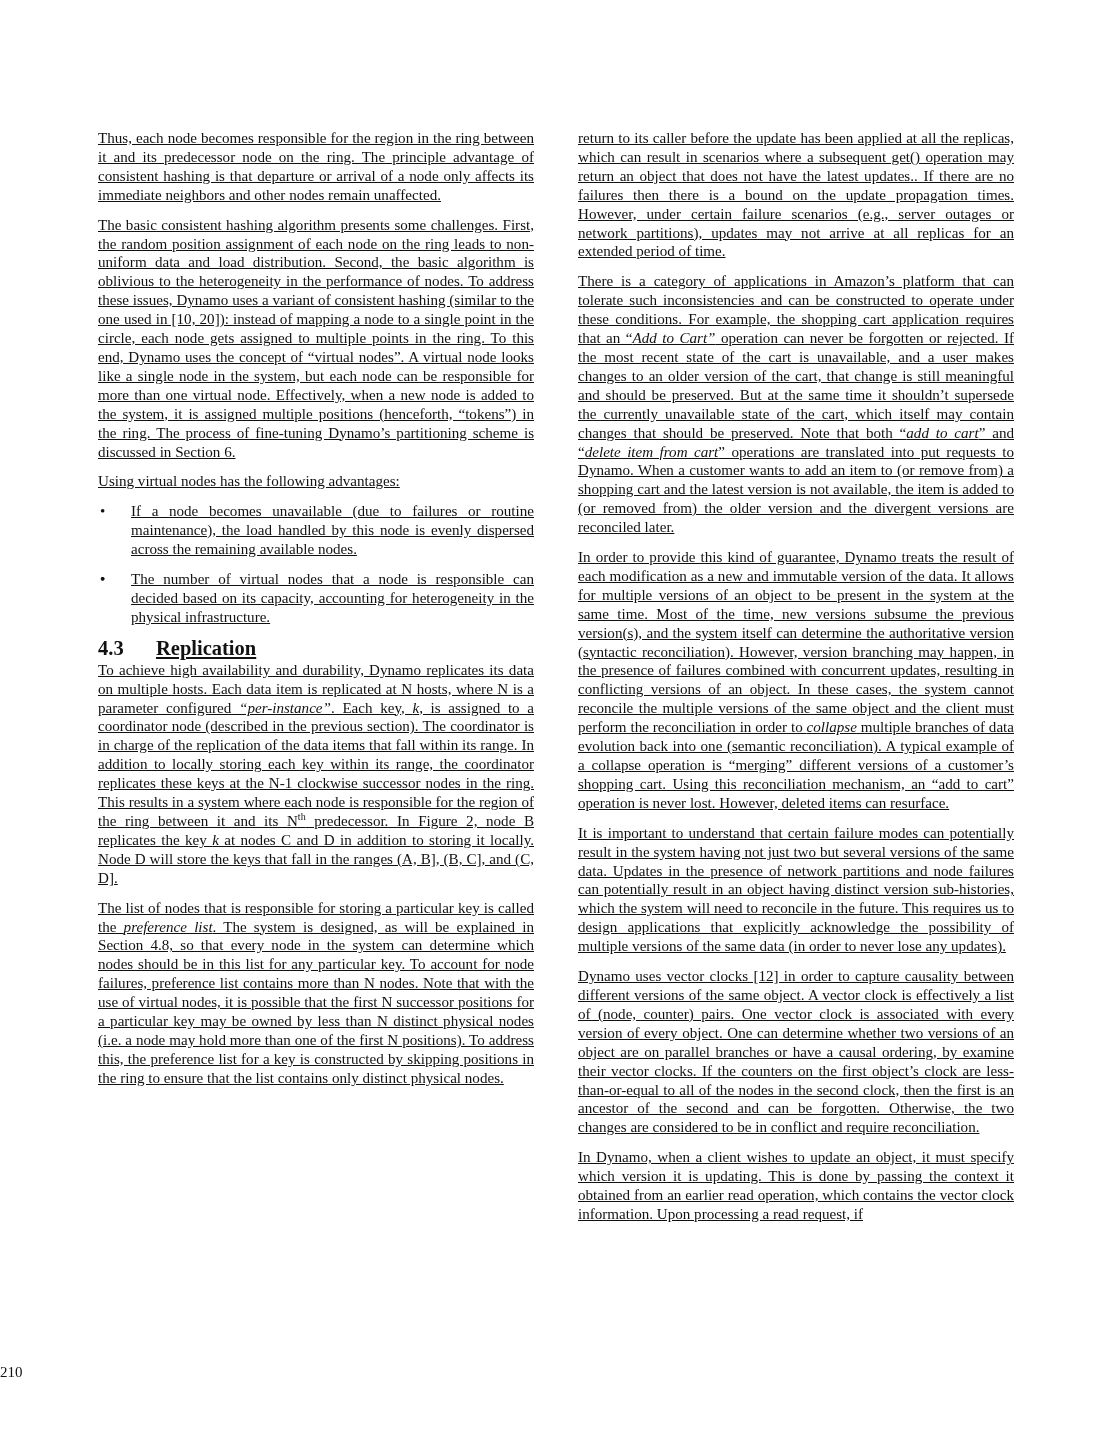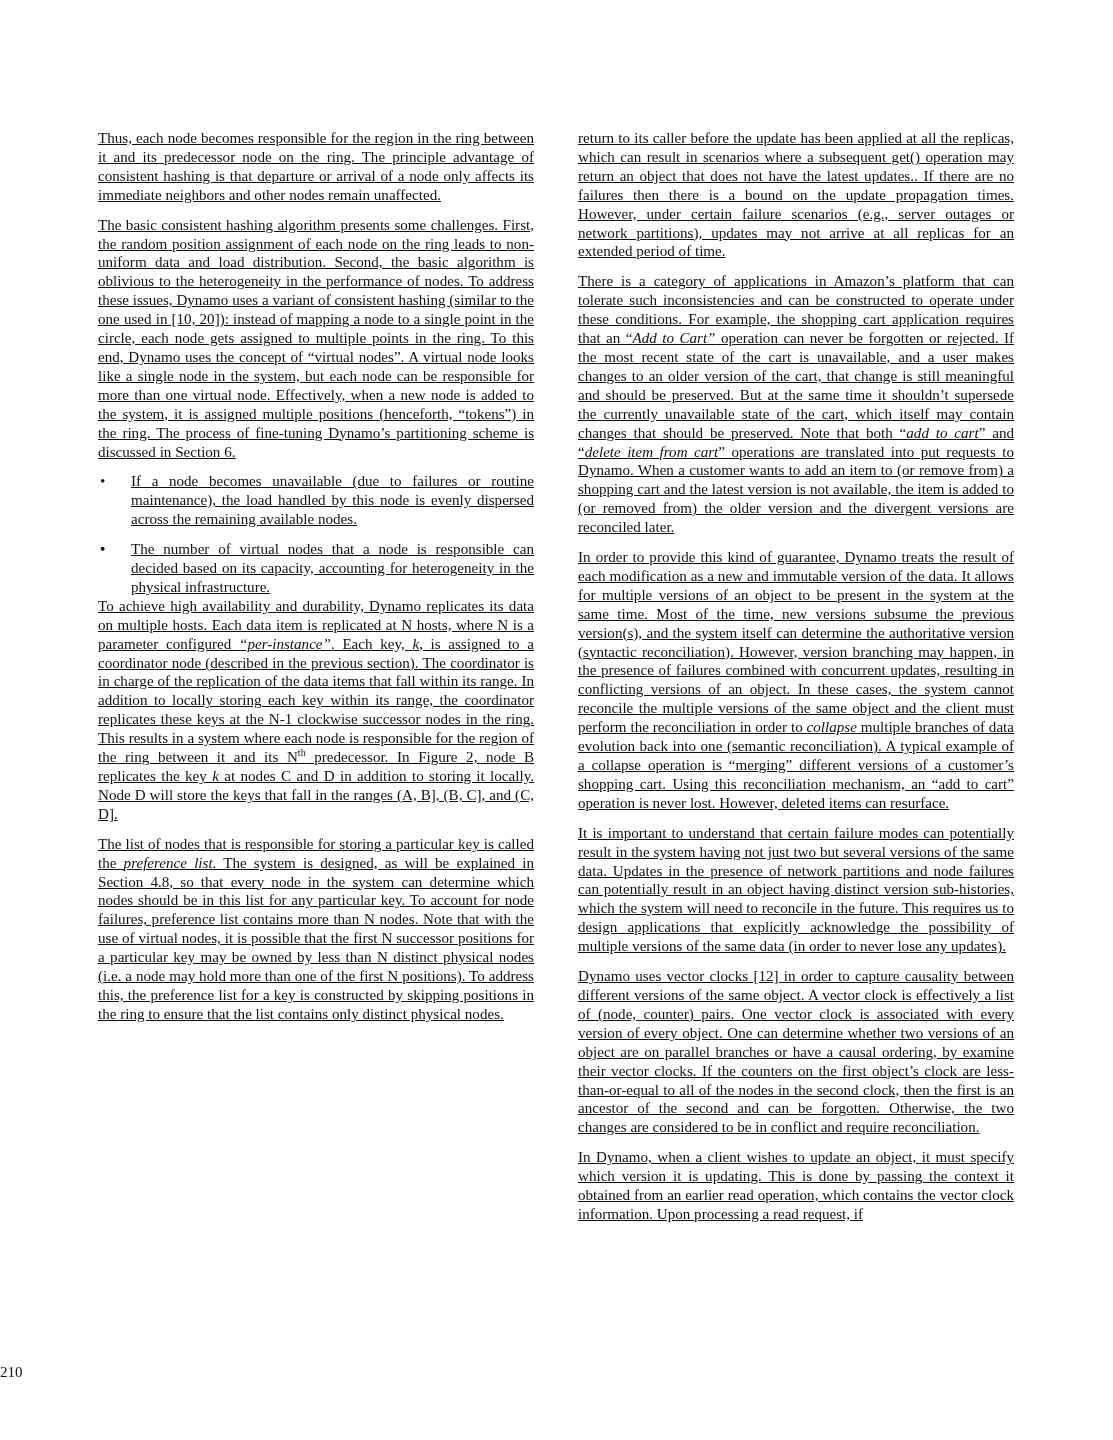--- a/index.html
+++ b/index.html
@@ -18,25 +18,27 @@
   ul.bullets li .dot { position: absolute; left: 2px; top: 0; }
   sup { font-size: 10px; line-height: 0; vertical-align: super; }
   .page-number { position: absolute; top: 1364px; left: 0; width: 1113px; font-size: 15px; }
 </style>
 </head>
 <body>
 
 <div class="col left">
   <p>Thus, each node becomes responsible for the region in the ring between it and its predecessor node on the ring. The principle advantage of consistent hashing is that departure or arrival of a node only affects its immediate neighbors and other nodes remain unaffected.</p>
   <p>The basic consistent hashing algorithm presents some challenges. First, the random position assignment of each node on the ring leads to non-uniform data and load distribution. Second, the basic algorithm is oblivious to the heterogeneity in the performance of nodes. To address these issues, Dynamo uses a variant of consistent hashing (similar to the one used in [10, 20]): instead of mapping a node to a single point in the circle, each node gets assigned to multiple points in the ring. To this end, Dynamo uses the concept of “virtual nodes”. A virtual node looks like a single node in the system, but each node can be responsible for more than one virtual node. Effectively, when a new node is added to the system, it is assigned multiple positions (henceforth, “tokens”) in the ring. The process of fine-tuning Dynamo’s partitioning scheme is discussed in Section 6.</p>
+  <p>Using virtual nodes has the following advantages:</p>
   <ul class="bullets">
     <li><span class="dot">•</span><span>If a node becomes unavailable (due to failures or routine maintenance), the load handled by this node is evenly dispersed across the remaining available nodes.</span></li>
     <li><span class="dot">•</span></li>
     <li style="margin-bottom:0"><span class="dot">•</span><span>The number of virtual nodes that a node is responsible can decided based on its capacity, accounting for heterogeneity in the physical infrastructure.</span></li>
   </ul>
+  <h2><span class="num">4.3</span><span>Replication</span></h2>
   <p><span>To achieve high availability and durability, Dynamo replicates its data on multiple hosts. Each data item is replicated at N hosts, where N is a parameter configured </span><i>“per-instance”</i><span>. Each key, </span><i>k</i><span>, is assigned to a coordinator node (described in the previous section). The coordinator is in charge of the replication of the data items that fall within its range. In addition to locally storing each key within its range, the coordinator replicates these keys at the N-1 clockwise successor nodes in the ring. This results in a system where each node is responsible for the region of the ring between it and its N</span><sup>th</sup><span> predecessor. In Figure 2, node B replicates the key </span><i>k</i><span> at nodes C and D in addition to storing it locally. Node D will store the keys that fall in the ranges (A, B], (B, C], and (C, D].</span></p>
   <p><span>The list of nodes that is responsible for storing a particular key is called the </span><i>preference list</i><span>. The system is designed, as will be explained in Section 4.8, so that every node in the system can determine which nodes should be in this list for any particular key.  To account for node failures, preference list contains more than N nodes. Note that with the use of virtual nodes, it is possible that the first N successor positions for a particular key may be owned by less than N distinct physical nodes (i.e. a node may hold more than one of the first N positions). To address this, the preference list for a key is constructed by skipping positions in the ring to ensure that the list contains only distinct physical nodes.</span></p>
 </div>
 
 <div class="col right">
   <p>return to its caller before the update has been applied at all the replicas, which can result in scenarios where a subsequent get() operation may return an object that does not have the latest updates.. If there are no failures then there is a bound on the update propagation times. However, under certain failure scenarios (e.g., server outages or network partitions), updates may not arrive at all replicas for an extended period of time.</p>
   <p><span>There is a category of applications in Amazon’s platform that can tolerate such inconsistencies and can be constructed to operate under these conditions. For example, the shopping cart application requires that an “</span><i>Add to Cart”</i><span> operation can never be forgotten or rejected. If the most recent state of the cart is unavailable, and a user makes changes to an older version of the cart, that change is still meaningful and should be preserved. But at the same time it shouldn’t supersede the currently unavailable state of the cart, which itself may contain changes that should be preserved. Note that both “</span><i>add to cart</i><span>” and “</span><i>delete item from cart</i><span>” operations are translated into put requests to Dynamo. When a customer wants to add an item to (or remove from) a shopping cart and the latest version is not available, the item is added to (or removed from) the older version and the divergent versions are reconciled later.</span></p>
   <p><span>In order to provide this kind of guarantee, Dynamo treats the result of each modification as a new and immutable version of the data. It allows for multiple versions of an object to be present in the system at the same time. Most of the time, new versions subsume the previous version(s), and the system itself can determine the authoritative version (syntactic reconciliation). However, version branching may happen, in the presence of failures combined with concurrent updates, resulting in conflicting versions of an object. In these cases, the system cannot reconcile the multiple versions of the same object and the client must perform the reconciliation in order to </span><i>collapse</i><span> multiple branches of data evolution back into one (semantic reconciliation). A typical example of a collapse operation is “merging” different versions of a customer’s shopping cart. Using this reconciliation mechanism, an “add to cart” operation is never lost. However, deleted items can resurface.</span></p>
   <p>It is important to understand that certain failure modes can potentially result in the system having not just two but several versions of the same data. Updates in the presence of network partitions and node failures can potentially result in an object having distinct version sub-histories, which the system will need to reconcile in the future. This requires us to design applications that explicitly acknowledge the possibility of multiple versions of the same data (in order to never lose any updates).</p>
   <p>Dynamo uses vector clocks [12] in order to capture causality between different versions of the same object. A vector clock is effectively a list of (node, counter) pairs. One vector clock is associated with every version of every object. One can determine whether two versions of an object are on parallel branches or have a causal ordering, by examine their vector clocks. If the counters on the first object’s clock are less-than-or-equal to all of the nodes in the second clock, then the first is an ancestor of the second and can be forgotten. Otherwise, the two changes are considered to be in conflict and require reconciliation.</p>

